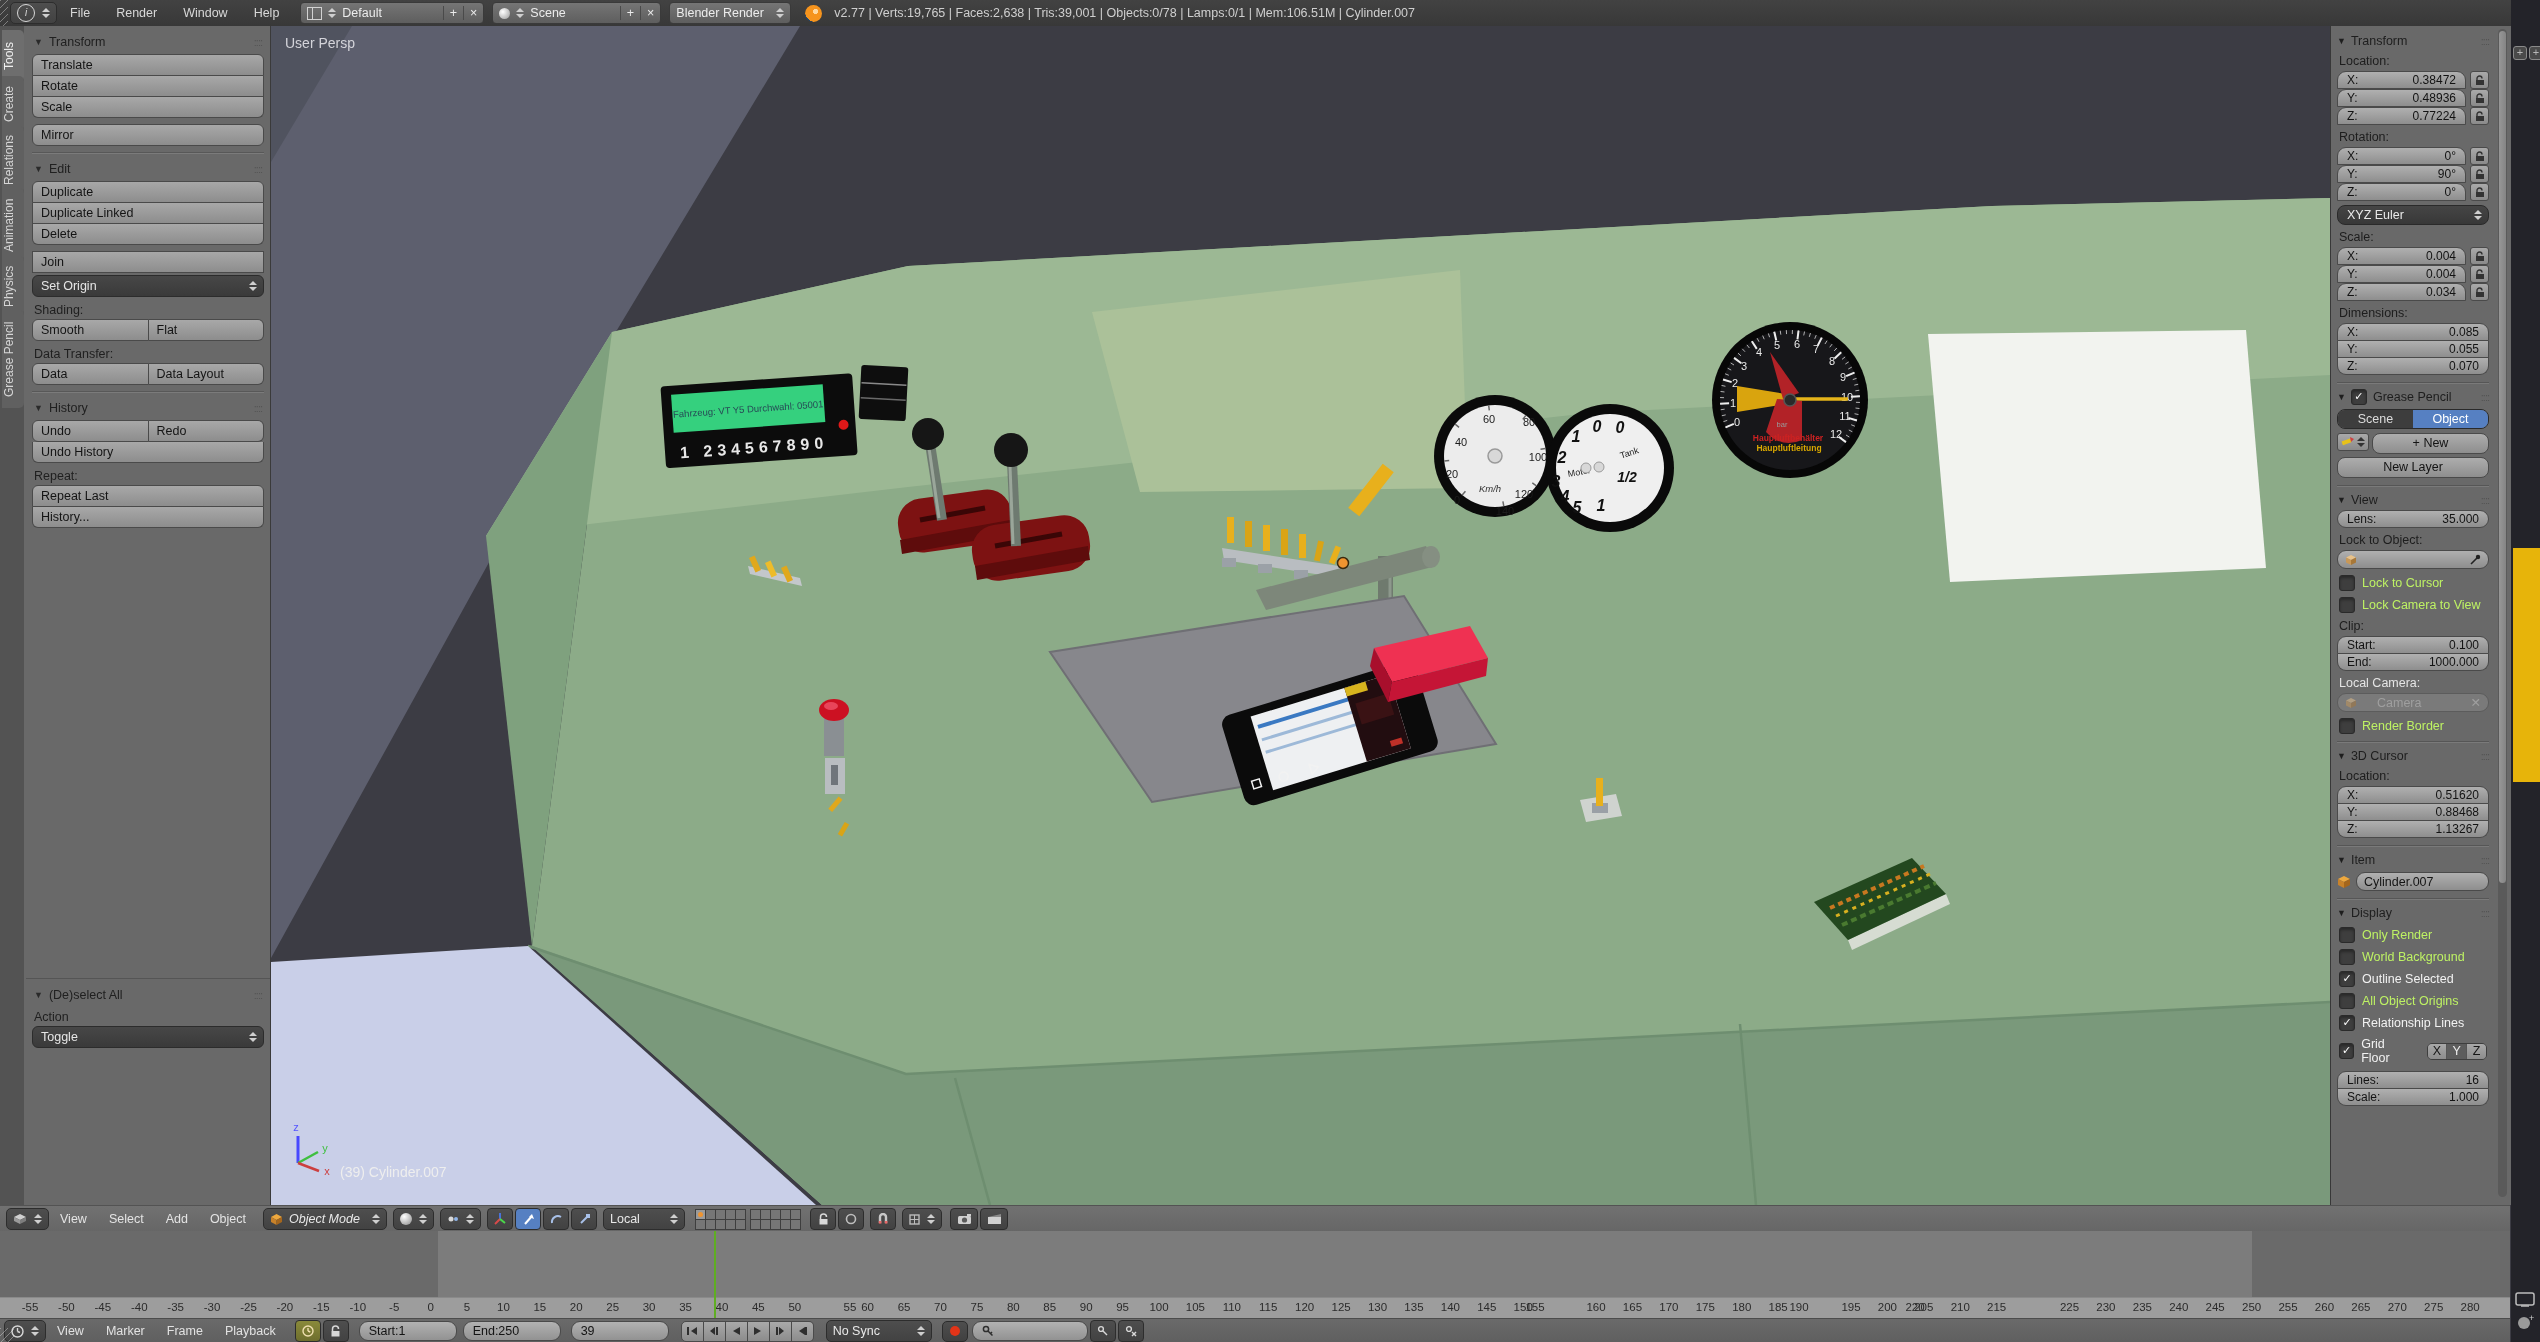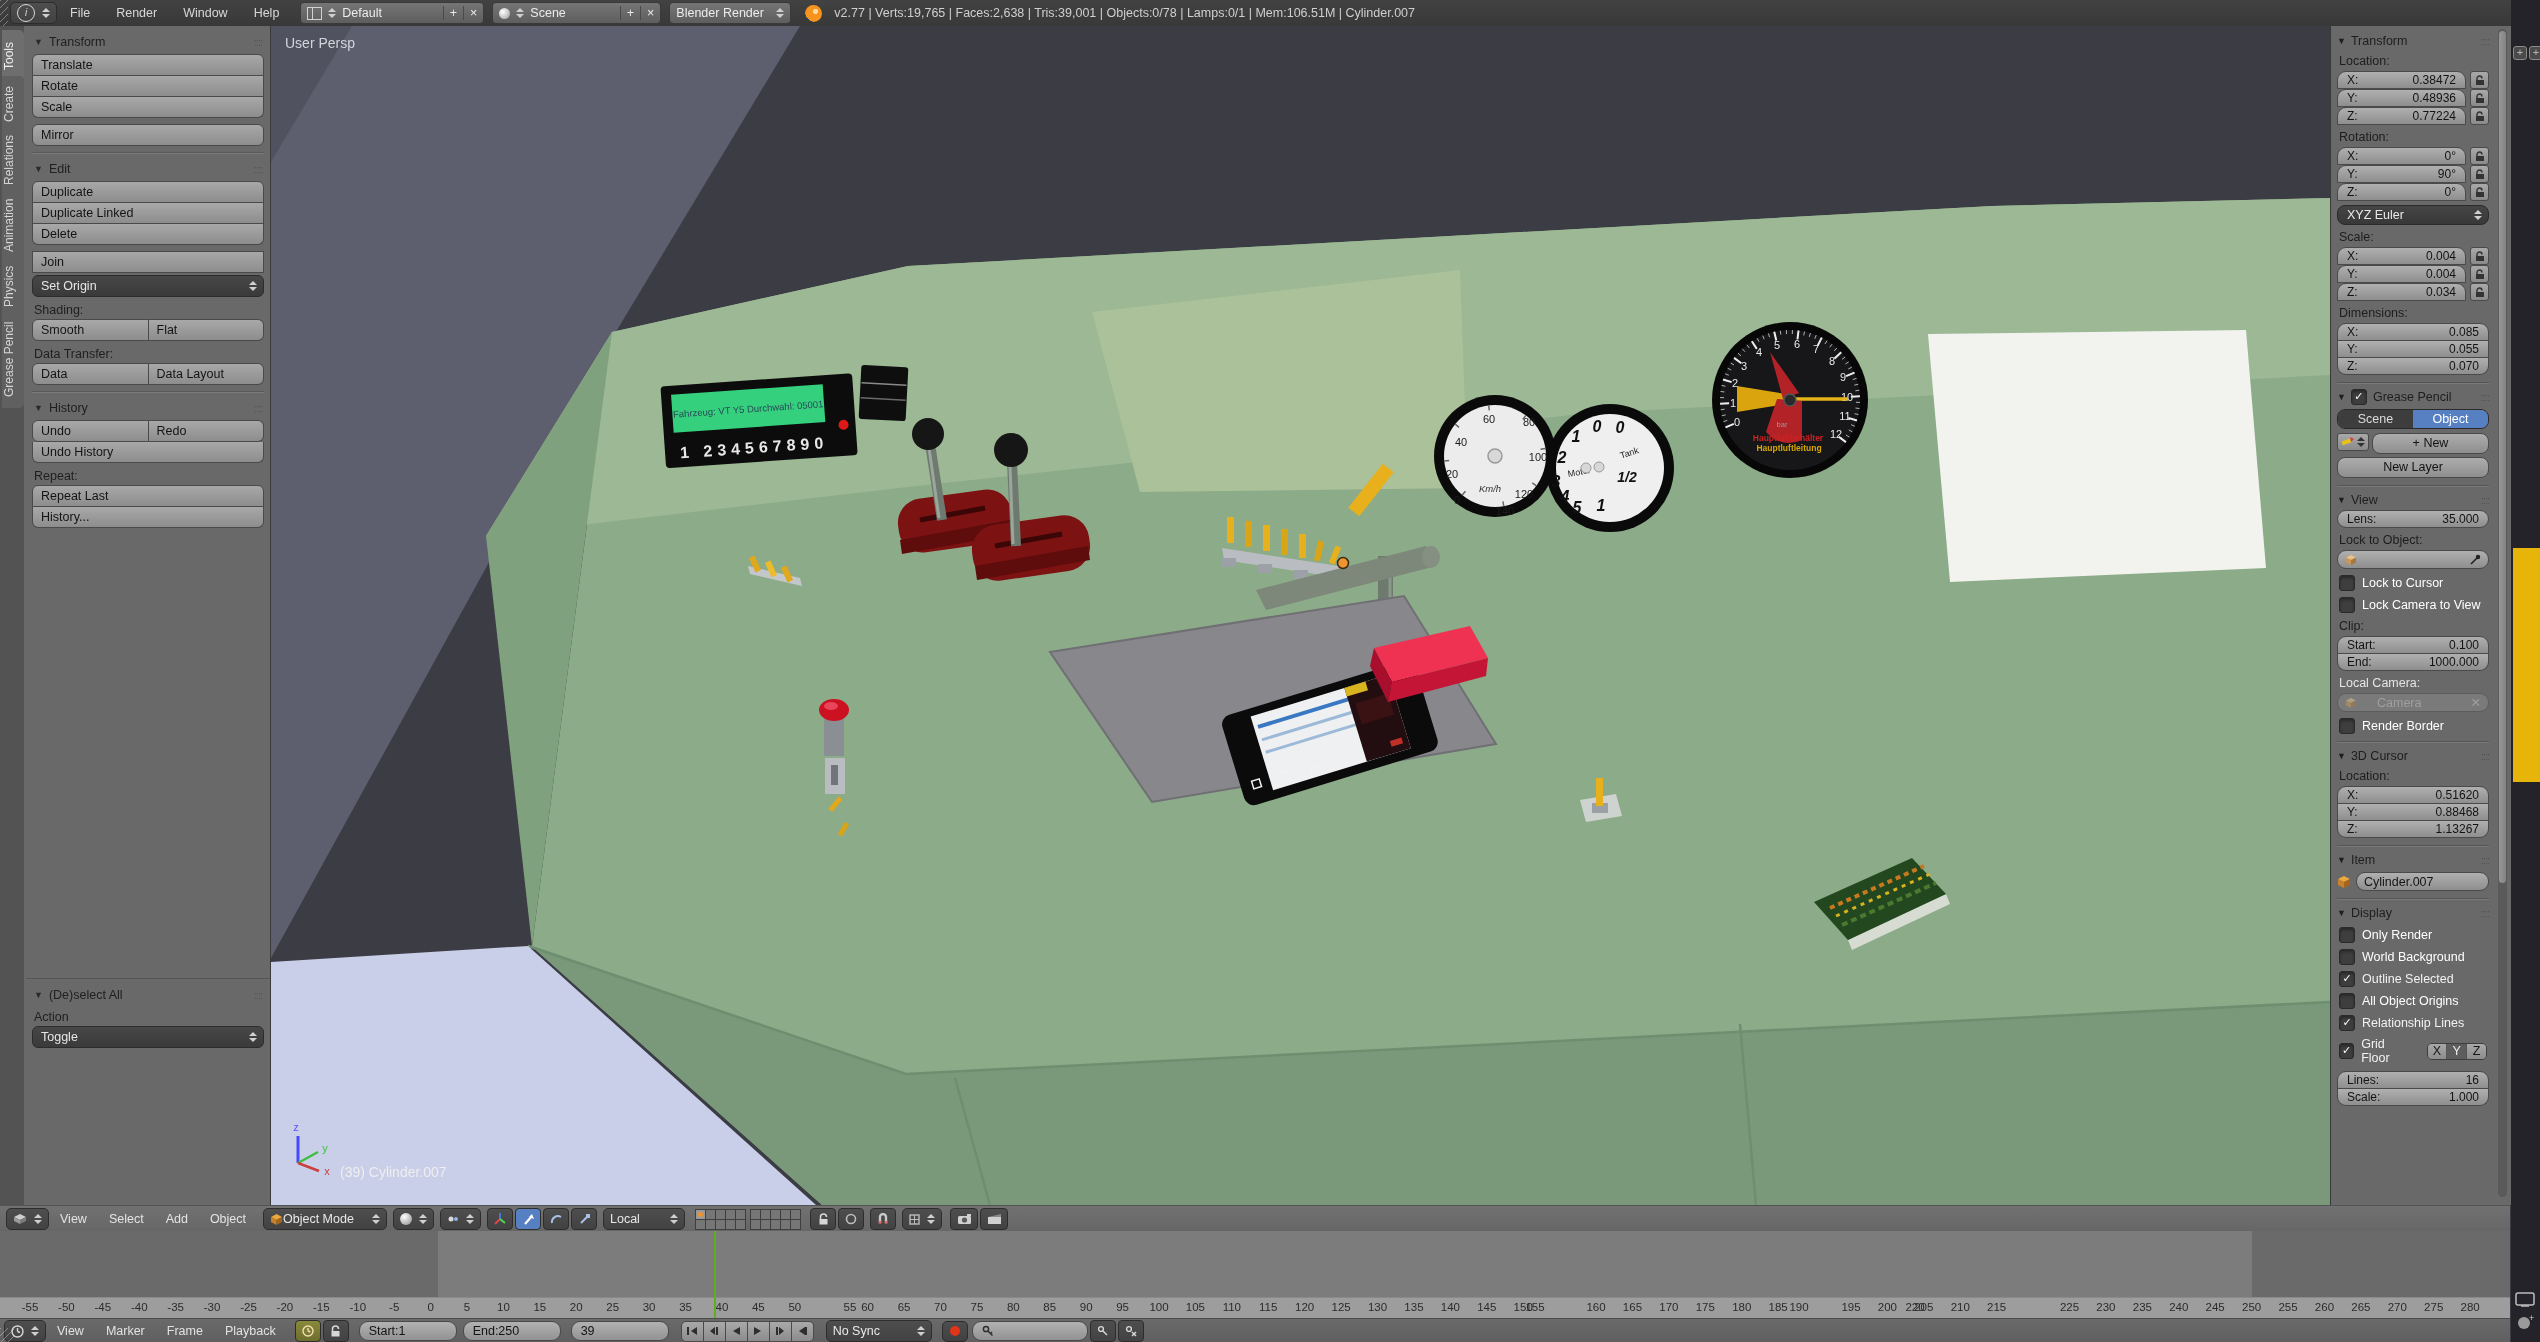--- a/index.html
+++ b/index.html
@@ -64,21 +64,21 @@
   .stk .fld:last-child{border-radius:0 0 9px 9px;}
   .frow{display:flex;align-items:stretch;margin:0;}
   .frow .fld{flex:1;}
   .lockb{width:17px;height:16px;margin-left:4px;background:linear-gradient(#a9a9a9,#8a8a8a);
          border:1px solid #4a4a4a;border-radius:3px;display:flex;align-items:center;justify-content:center;}
   .nlbl{color:#1d1d1d;margin:5px 2px 3px 2px;}
   .nlbl.dim{color:#e5e5e5;}
   .ndd{height:18px;background:linear-gradient(#454545,#383838);border:1px solid #2a2a2a;border-radius:8px;
        color:#e8e8e8;display:flex;align-items:center;padding:0 6px 0 9px;margin:4px 0;}
   .ndd .ud{margin-left:auto;}
-  .cbrow{display:flex;align-items:center;margin:6px 2px;gap:7px;color:#ffffff;}
+  .cbrow{display:flex;align-items:center;margin:6px 2px;gap:7px;color:#bef264;}
   .cbrow.on{color:#f2f2f2;}
   .cb{width:14px;height:14px;border-radius:3px;background:#3e3e3e;border:1px solid #2a2a2a;
       box-shadow:inset 0 2px 3px rgba(0,0,0,.35);color:#fff;font-size:11px;line-height:13px;text-align:center;}
   .segrow{display:flex;height:18px;margin:4px 0;border:1px solid #2a2a2a;border-radius:8px;overflow:hidden;}
   .segrow div{flex:1;text-align:center;line-height:18px;}
   .seg-dark{background:#3d3d3d;color:#dcdcdc;}
   .seg-blue{background:#5680c2;color:#fff;}
   .litebtn{height:19px;line-height:19px;text-align:center;background:linear-gradient(#adadad,#8e8e8e);
            border:1px solid #4a4a4a;border-radius:8px;color:#141414;margin:3px 0;}
   .nhdr{display:flex;align-items:center;height:17px;color:#1e1e1e;margin:4px 0 2px 0;}
@@ -869,21 +869,21 @@
     <span class="vhm">View</span>
     <span class="vhm">Select</span>
     <span class="vhm">Add</span>
     <span class="vhm">Object</span>
     <div class="vdd" style="width:110px;">
       <svg width="13" height="13">
           <polygon points="6.5,1 12,4 6.5,7 1,4" fill="#eda83e"></polygon>
           <polygon points="1,4 6.5,7 6.5,12 1,9" fill="#c8822a"></polygon>
           <polygon points="12,4 6.5,7 6.5,12 12,9" fill="#a5661c"></polygon>
         </svg>
-      <span style="">Object Mode</span>
+      <span style="margin-left:6px;font-style:italic;">Object Mode</span>
       <span class="ud" style="margin-left:auto;">
           <i class="u"></i>
           <i class="d"></i>
         </span>
     </div>
     <div class="vdd">
       <span style="width:12px;height:12px;border-radius:50%;background:radial-gradient(circle at 35% 30%,#fff,#8a8a8a);"></span>
       <span class="ud">
           <i class="u"></i>
           <i class="d"></i>

